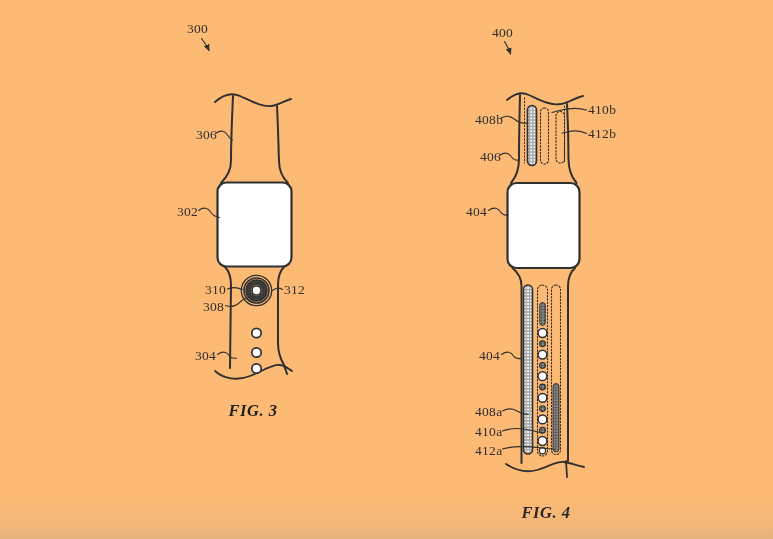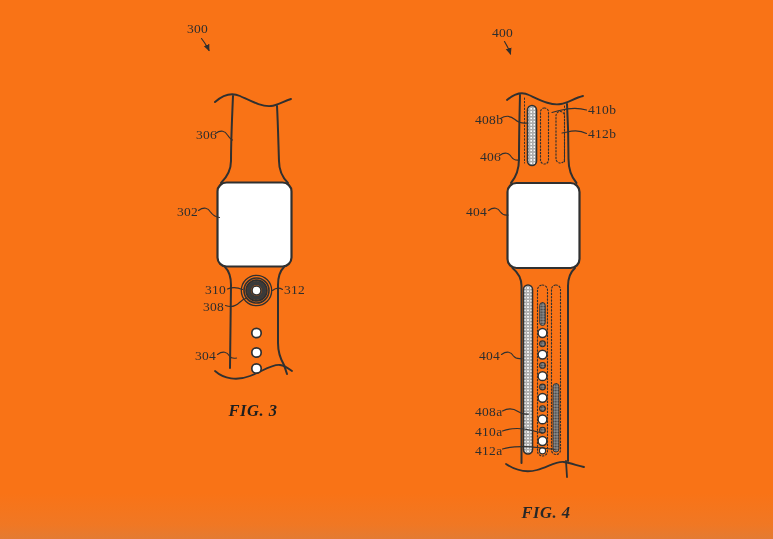--- a/index.html
+++ b/index.html
@@ -2,21 +2,21 @@
 <html><head>
 <meta charset="utf-8">
 <style>
   html,body{margin:0;padding:0;}
   body{
     width:773px;height:539px;overflow:hidden;
     background:#ffffff;
     font-family:"Liberation Serif", serif;
   }
   .page{
-    position:relative;width:773px;height:539px;background:#f97316;
+    position:relative;width:773px;height:539px;background:#fdba74;
   }
   .drawing{position:absolute;left:0;top:0;}
   .page-bottom-shade{
     position:absolute;left:0;bottom:0;width:100%;height:46px;
     background:linear-gradient(to bottom, rgba(160,160,160,0) 0%, rgba(160,160,160,0.10) 70%, rgba(150,150,150,0.22) 100%);
     pointer-events:none;
   }
   text.ref{
     font-family:"Liberation Serif", serif;
     font-size:13.5px;

